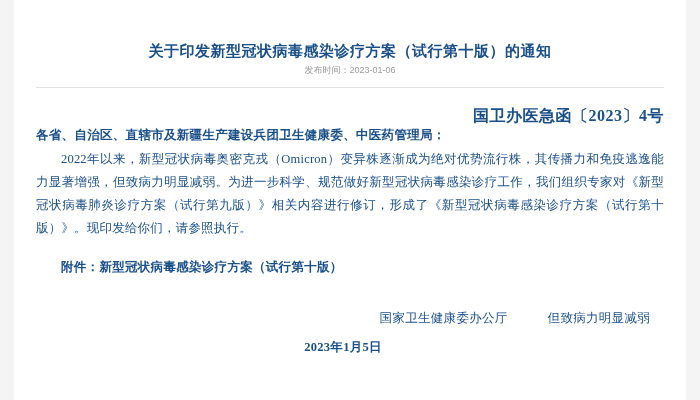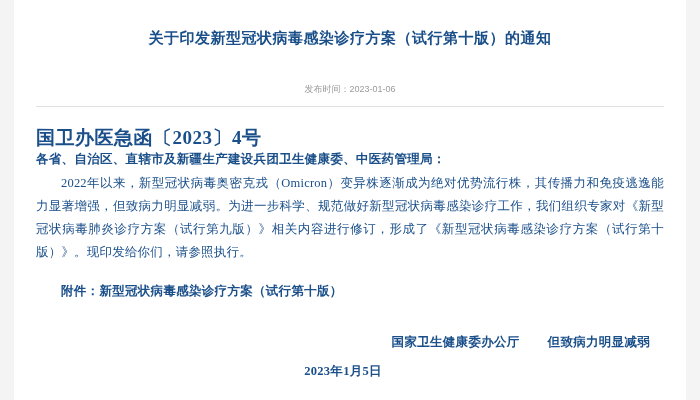--- a/index.html
+++ b/index.html
@@ -13,45 +13,46 @@
     font-family: "Liberation Serif", serif;
     color: #222222;
     overflow: hidden;
   }
   .page {
     position: relative;
     width: 700px;
     height: 400px;
     background: #ffffff;
     box-sizing: border-box;
-    padding: 0 36px;
+    padding: 13px 36px;
   }
   .doc-title {
     text-align: center;
     font-size: 15px;
     font-weight: bold;
     color: #1a4f8a;
     letter-spacing: 0.5px;
     padding-top: 28px;
     line-height: 1.4;
   }
   .meta-line {
     text-align: center;
     font-size: 9px;
     color: #9a9a9a;
-    margin-top: 34px;
+    margin-top: 2px;
     font-family: "Liberation Sans", sans-serif;
   }
   .divider {
     margin-top: 10px;
     border-top: 1px solid #e2e2e2;
     width: 100%;
   }
   .doc-number {
-    font-size: 19px;
+    text-align: right;
+    font-size: 16px;
     color: #1a4f8a;
     font-weight: bold;
     margin-top: 18px;
     letter-spacing: 0.5px;
   }
   .recipient {
     font-size: 12.5px;
     color: #1a4f8a;
     font-weight: bold;
     letter-spacing: 0.3px;
@@ -70,25 +71,25 @@
     font-size: 12.5px;
     color: #1a4f8a;
     font-weight: bold;
     margin-top: 18px;
     text-indent: 25px;
     letter-spacing: 0.3px;
   }
   .signature-row {
     display: flex;
     justify-content: flex-end;
-    gap: 28px;
+    gap: 40px;
     margin-top: 34px;
     font-size: 12.5px;
     color: #1a4f8a;
-    font-weight: bold;
+    font-weight: normal;
     padding-right: 14px;
     letter-spacing: 0.3px;
   }
   .date-line {
     text-align: center;
     font-size: 12.5px;
     color: #1a4f8a;
     font-weight: bold;
     margin-top: 12px;
     padding-right: 14px;

